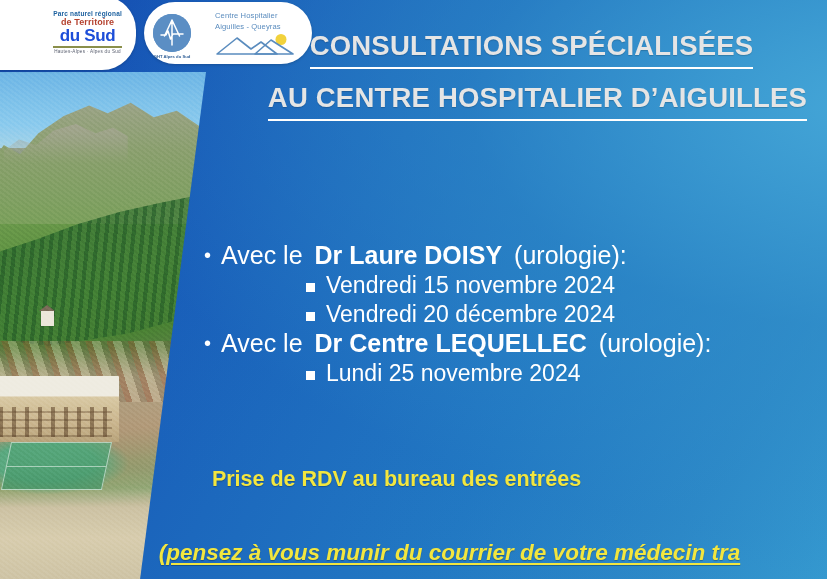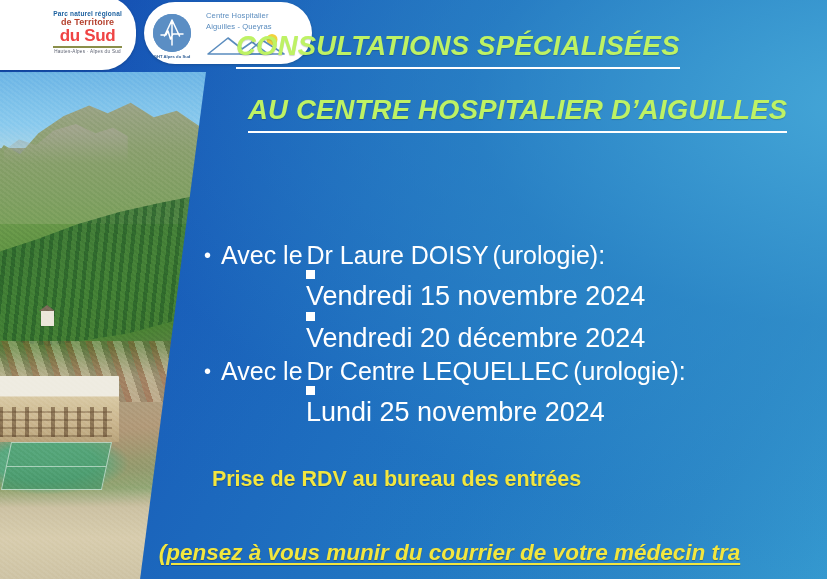--- a/index.html
+++ b/index.html
@@ -181,21 +181,21 @@
   .logo-card.pnr {
     width: 152px;
     height: 74px;
     padding: 0 10px;
     justify-content: flex-end;
   }
   .logo-card.ch {
     width: 150px;
     height: 62px;
     padding: 0 9px;
-    gap: 15px;
+    gap: 24px;
   }
 
   .pnr-text {
     text-align: center;
     line-height: 1.04;
     padding-right: 4px;
   }
   .pnr-l1 {
     font-size: 6.5px;
     color: #1a5f9e;
@@ -205,21 +205,21 @@
   }
   .pnr-l2 {
     font-size: 9px;
     color: #b4412e;
     font-weight: bold;
     letter-spacing: 0.1px;
     white-space: nowrap;
   }
   .pnr-l3 {
     font-size: 17px;
-    color: #ef4444;
+    color: #1d4ed8;
     font-weight: bold;
     letter-spacing: -0.3px;
     white-space: nowrap;
   }
   .pnr-rule {
     height: 2px;
     background: #8a8f4a;
     margin: 1px 0 2px 0;
   }
   .pnr-l4 {
@@ -257,37 +257,37 @@
     white-space: nowrap;
   }
   .ch-mtn { width: 84px; height: 22px; }
 
   
   .title-block {
     position: absolute;
     left: 236px;
     top: 26px;
     width: 591px;
-    color: #bef264;
-    font-style: italic;
+    text-align: center;
+    color: #e5e5e5;
   }
   .title-line {
     font-size: 27.5px;
     font-weight: bold;
     letter-spacing: 0.2px;
     line-height: 1.42;
     white-space: nowrap;
     display: inline-block;
     border-bottom: 2.5px solid #ffffff;
     padding-bottom: 2px;
     text-shadow: 0 1px 1px rgba(0,0,0,0.18);
   }
   .title-line.l2 {
     font-size: 27.5px;
-    margin-top: 21px;
+    margin-top: 9px;
     margin-left: 12px;
   }
 
   
   .list-block {
     position: absolute;
     left: 204px;
     top: 240px;
     width: 623px;
     color: #ffffff;
@@ -299,31 +299,30 @@
     line-height: 1.24;
     white-space: nowrap;
   }
   .doc-row .bul {
     font-size: 20px;
     line-height: 1;
     margin-right: 10px;
     transform: translateY(-2px);
   }
   .doc-row .lead { font-weight: normal; text-align: center; }
-  .doc-row .docname { font-weight: normal; margin: 0 4px; }
+  .doc-row .docname { font-weight: bold; margin: 0 12px; }
   .doc-row .spec { font-weight: normal; }
 
   .date-row {
     display: flex;
     align-items: baseline;
-    font-size: 27px;
+    font-size: 23px;
     line-height: 1.24;
     margin-left: 102px;
     white-space: nowrap;
-    flex-direction: column;
   }
   .date-row .sq {
     width: 9px;
     height: 9px;
     background: #ffffff;
     margin-right: 11px;
     flex: 0 0 auto;
     transform: translateY(-1px);
   }
 

